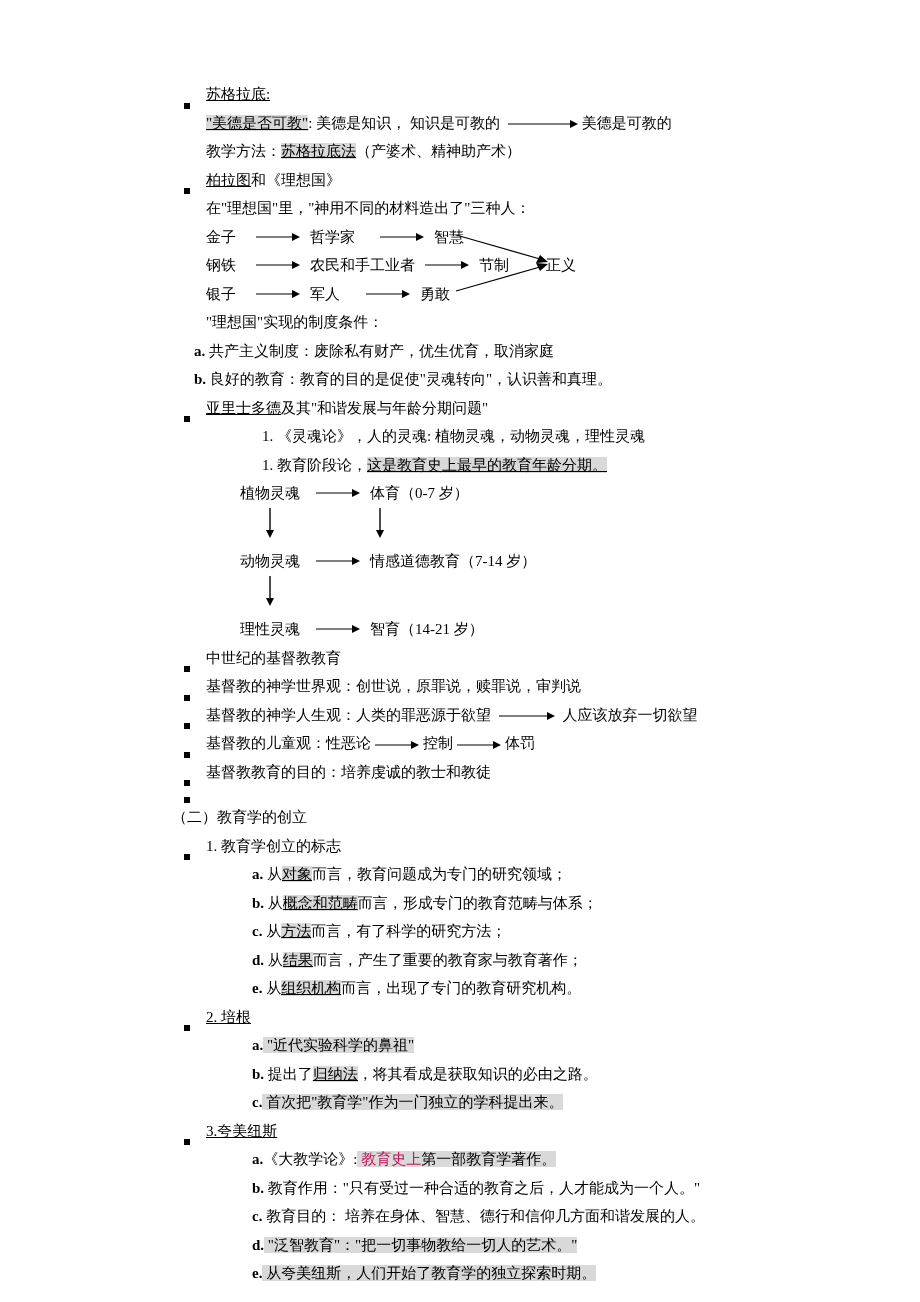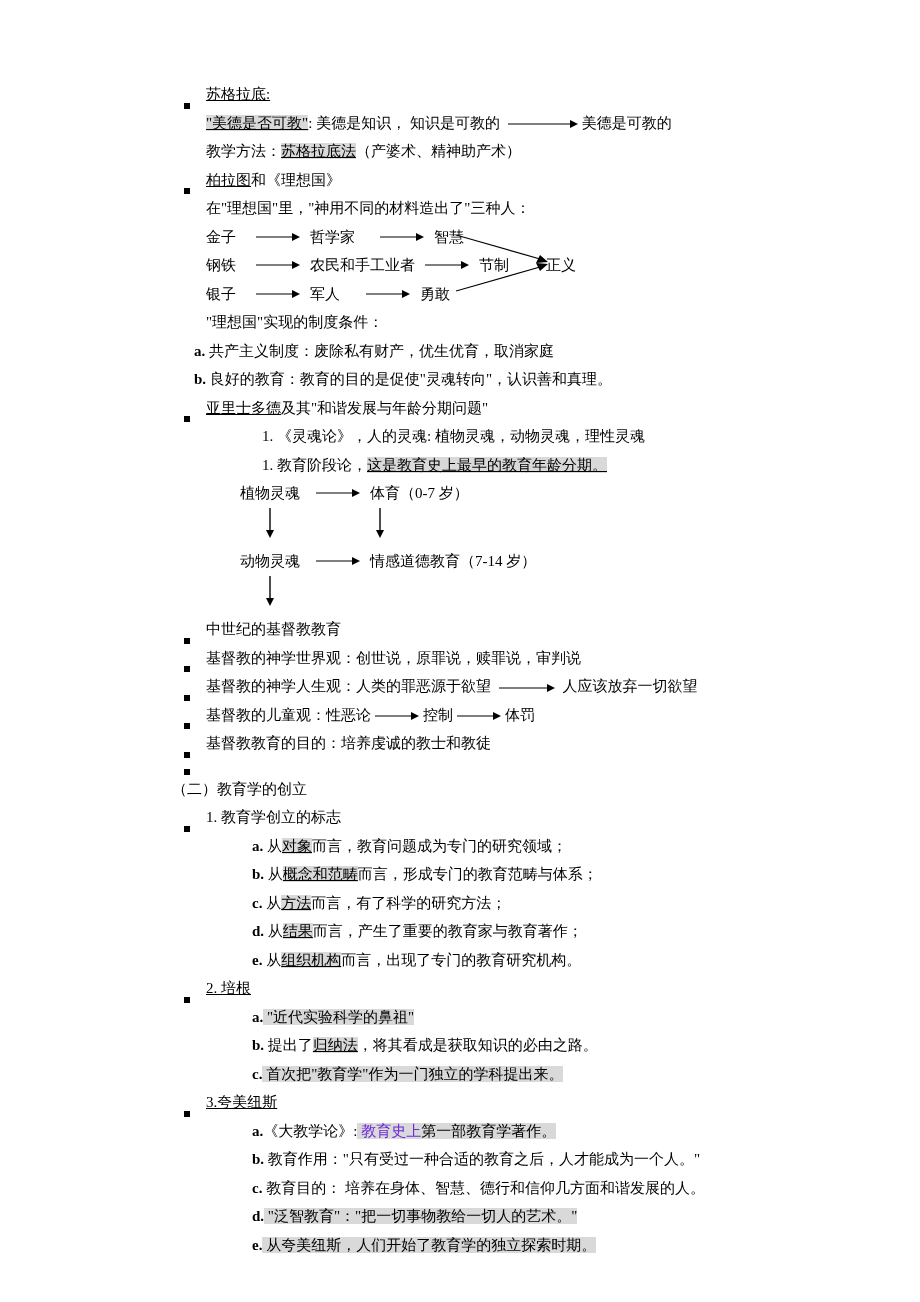--- a/index.html
+++ b/index.html
@@ -25,21 +25,21 @@
     flex-shrink: 0;
     margin-top: 11px;
     margin-right: 16px;
   }
   .indent1 { margin-left: 46px; }
   .indent2 { margin-left: 102px; }
   .indent3 { margin-left: 92px; }
   .ul { text-decoration: underline; }
   .hl { background: #d9d9d9; }
   .hl-ul { background: #d9d9d9; text-decoration: underline; }
-  .red-hl { color: #6d28d9; background: #d9d9d9; }
+  .red-hl { color: #be185d; background: #d9d9d9; }
   .bold { font-weight: bold; }
   .arrow-long {
     display: inline-block;
     vertical-align: middle;
     margin: 0 4px;
   }
   .arrow-long svg { display: block; }
   .diagram {
     margin-left: 46px;
     position: relative;
@@ -172,20 +172,30 @@
           <line x1="0" y1="5" x2="36" y2="5" stroke="#000" stroke-width="1.2"></line>
           <polygon points="36,1 44,5 36,9" fill="#000"></polygon>
         </svg>
       </span>
     <span>情感道德教育（7-14 岁）</span>
   </div>
   <svg width="200" height="30">
       <line x1="30" y1="0" x2="30" y2="22" stroke="#000" stroke-width="1.4"></line>
       <polygon points="26,22 30,30 34,22" fill="#000"></polygon>
     </svg>
+  <div class="diagram-row">
+    <span style="width:66px">理性灵魂</span>
+    <span class="arrow-long">
+        <svg width="44" height="10">
+          <line x1="0" y1="5" x2="36" y2="5" stroke="#000" stroke-width="1.2"></line>
+          <polygon points="36,1 44,5 36,9" fill="#000"></polygon>
+        </svg>
+      </span>
+    <span>智育（14-21 岁）</span>
+  </div>
 </div>
 
 <div class="bullet-row">
     <div class="sq"></div>
     <div>中世纪的基督教教育</div>
   </div>
 <div class="bullet-row">
     <div class="sq"></div>
     <div>基督教的神学世界观：创世说，原罪说，赎罪说，审判说</div>
   </div>

